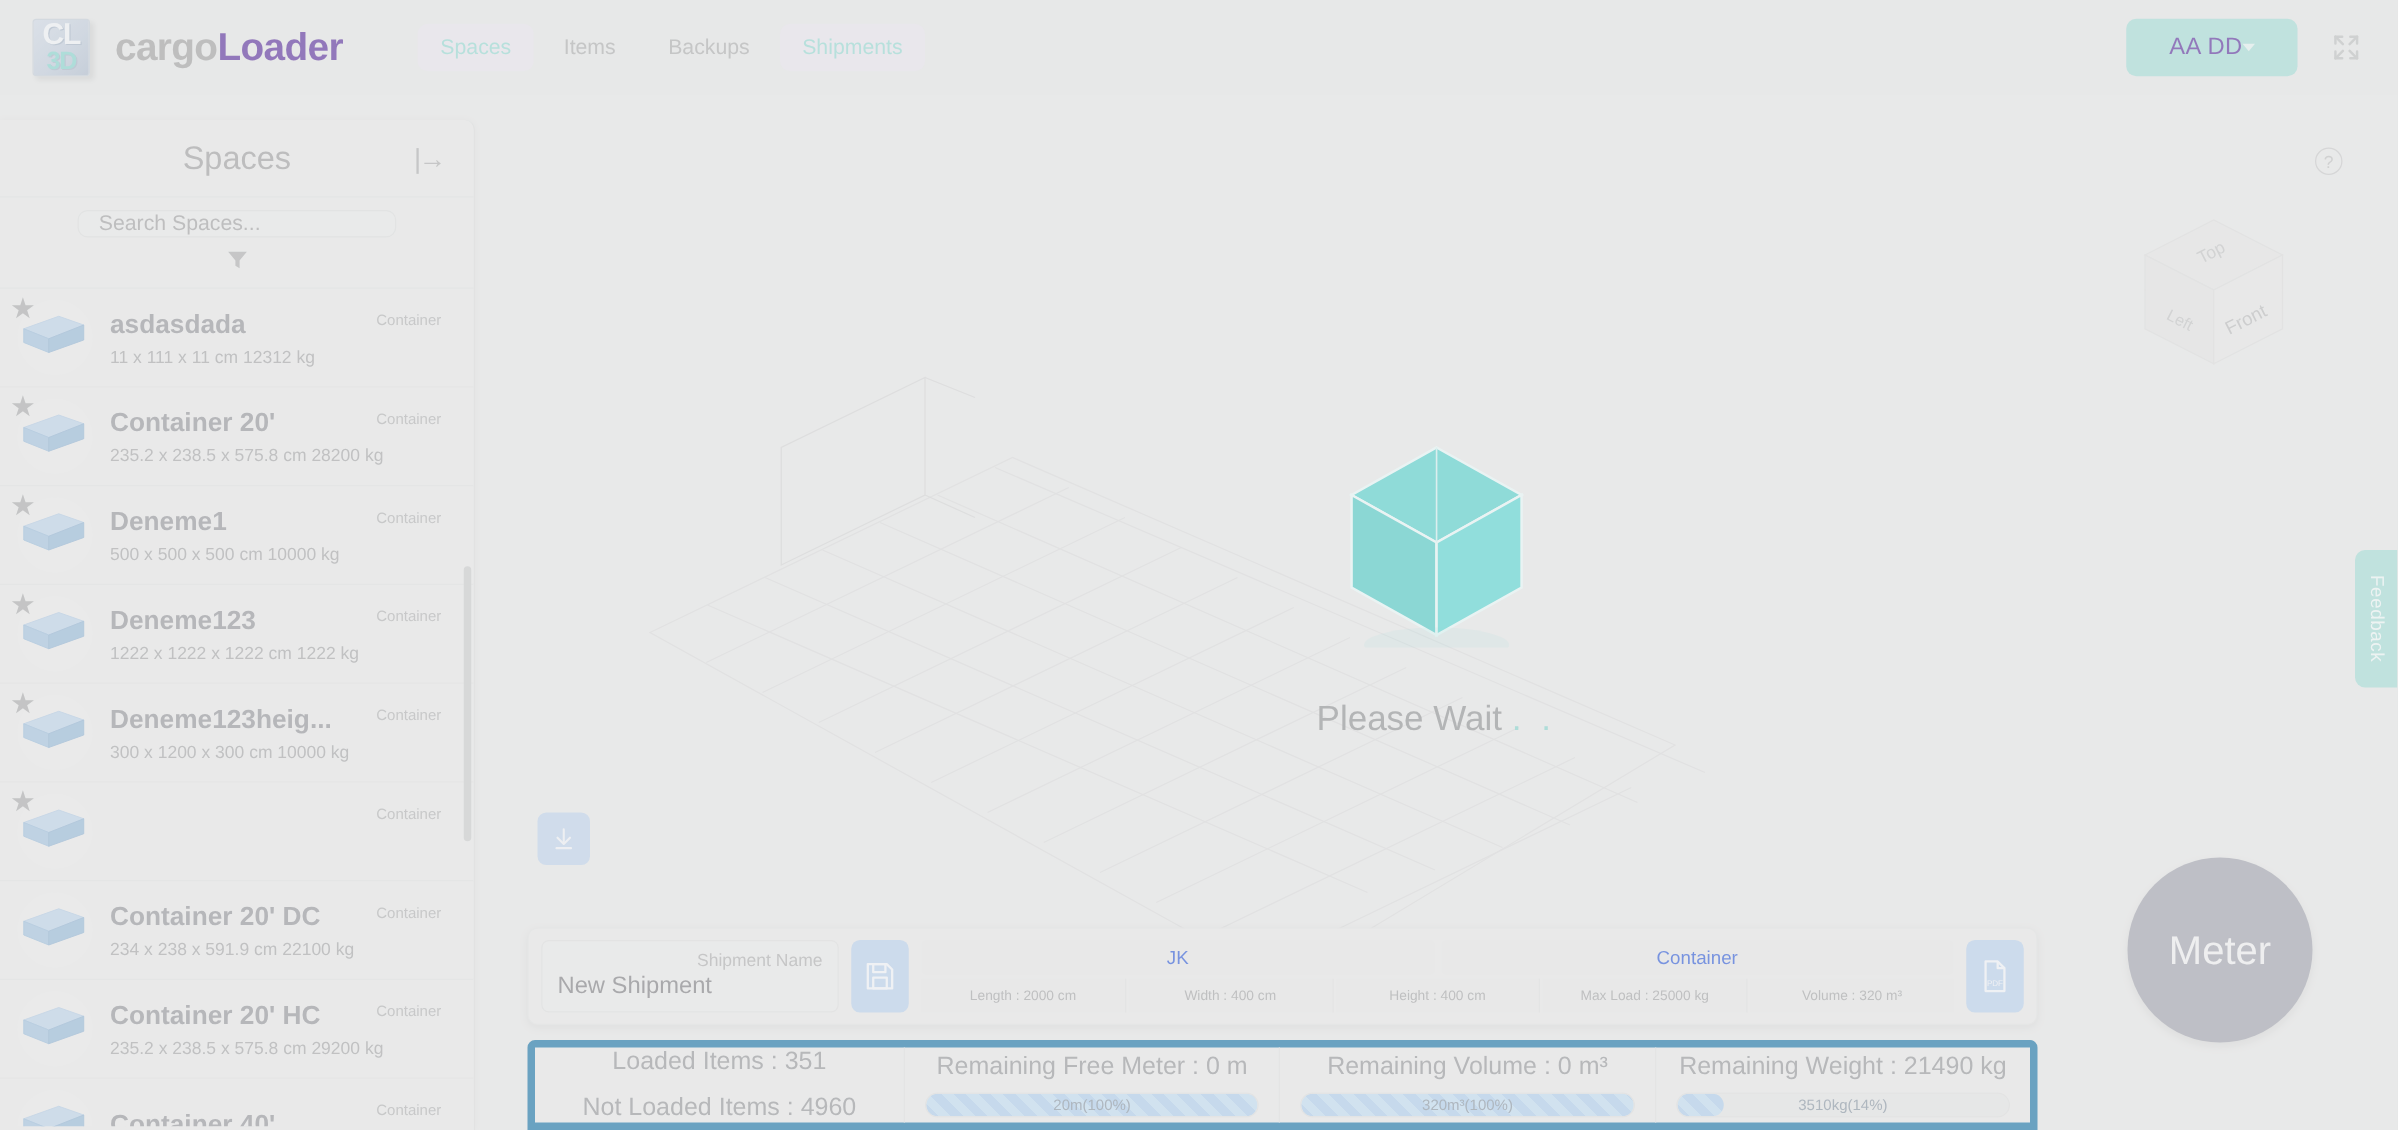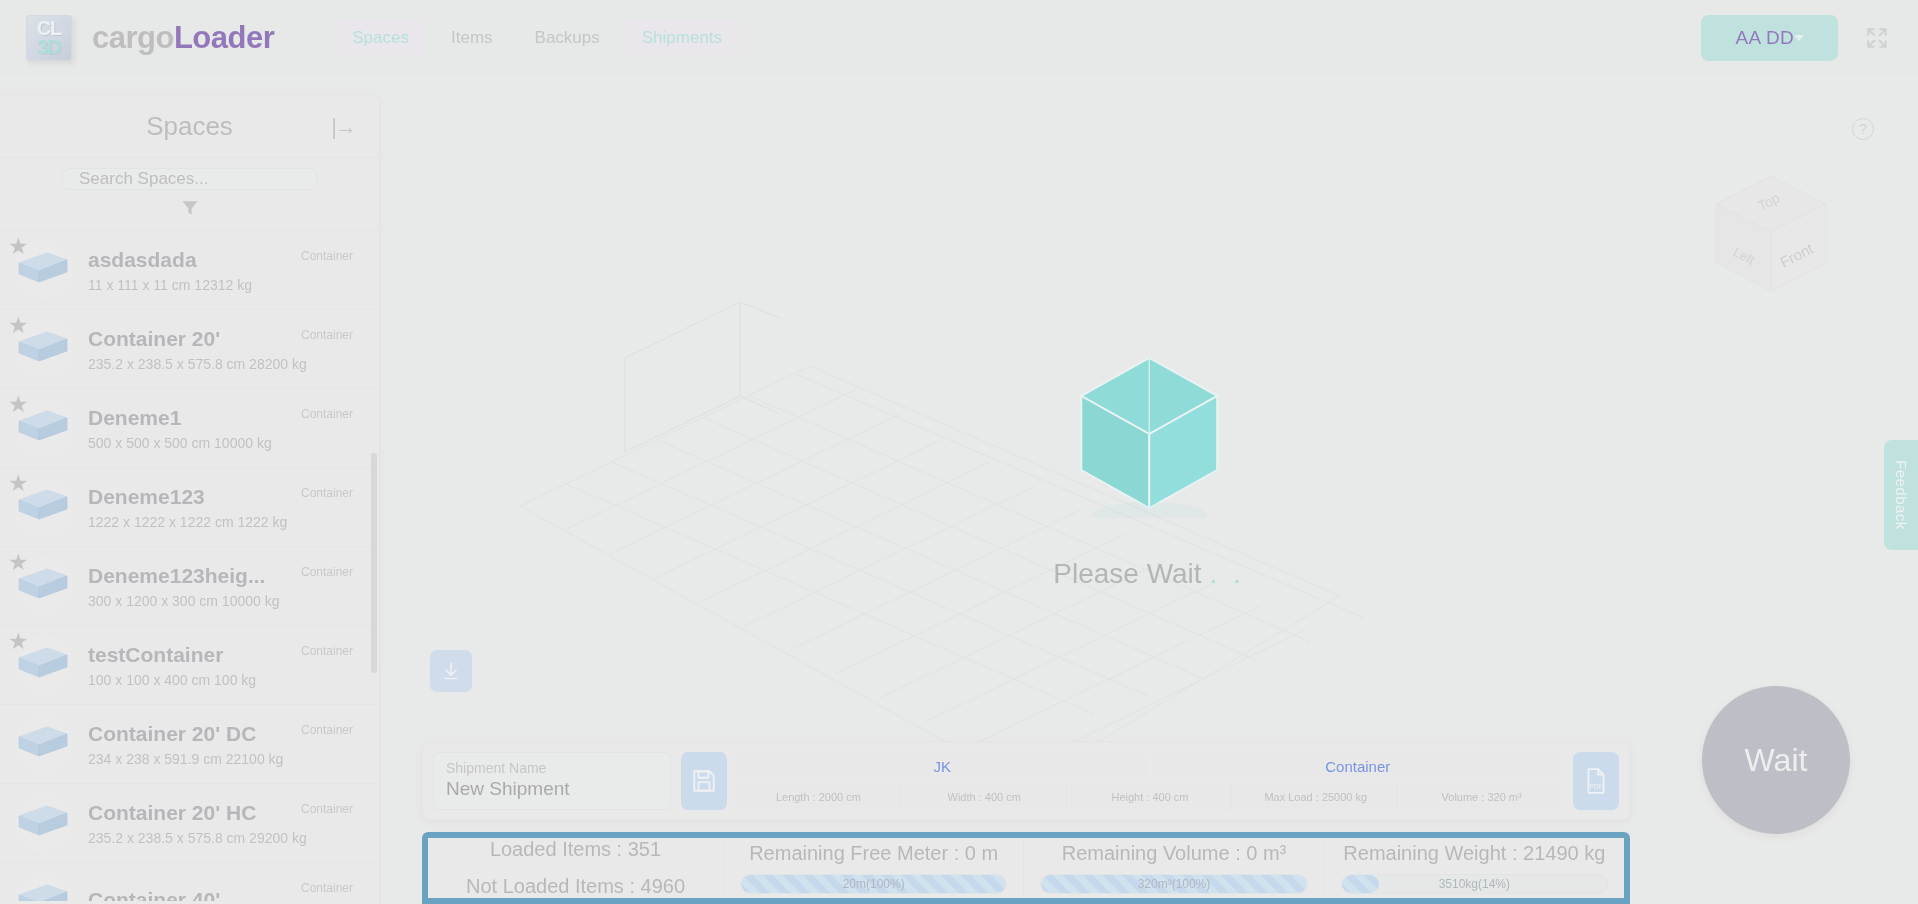--- a/index.html
+++ b/index.html
@@ -18,21 +18,21 @@
     background: #e5e7e7; display: flex; align-items: center; padding: 0 22px;
   }
   .logo-box {
     width: 46px; height: 46px; margin-left: 4px; position: relative;
     background: linear-gradient(135deg,#cfd9e6 0%,#bcc9da 60%,#aab9cc 100%);
     border: 1px solid #c2ccd8; border-radius: 3px;
     box-shadow: 3px 3px 4px rgba(0,0,0,.10);
     display: flex; flex-direction: column; align-items: center; justify-content: center;
     line-height: .95;
   }
-  .logo-box .l1 { font-size: 20px; font-weight: bold; color: #f2f6fa; letter-spacing: -1px;
+  .logo-box .l1 { font-size: 24px; font-weight: bold; color: #f2f6fa; letter-spacing: -1px;
                   text-shadow: 1px 1px 0 #9fb0c4; }
   .logo-box .l2 { font-size: 20px; font-weight: bold; color: #7fd4cd; letter-spacing: -1px;
                   text-shadow: 1px 1px 0 #9fb0c4; }
   .brand { margin-left: 20px; font-size: 31px; font-weight: bold; letter-spacing: -.5px; }
   .brand .b1 { color: #9c9c9c; }
   .brand .b2 { color: #4c1d95; }
   .nav-links { display: flex; align-items: center; margin-left: 60px; gap: 6px; }
   .nav-link {
     font-size: 17px; color: #a8a9aa; padding: 9px 18px; border-radius: 8px;
     cursor: pointer; white-space: nowrap;
@@ -137,21 +137,21 @@
   .ship-bar {
     position: absolute; left: 422px; bottom: 84px; width: 1208px; height: 78px;
     background: #e9eaea; border: 1px solid #e2e3e3; border-radius: 8px;
     box-shadow: 0 2px 8px rgba(0,0,0,.07);
     display: flex; align-items: center; padding: 8px 10px; gap: 10px;
   }
   .ship-name-box {
     width: 238px; height: 58px; border: 1px solid #dedfdf; border-radius: 6px;
     background: #eaebeb; padding: 7px 12px;
   }
-  .ship-name-label { font-size: 14px; color: #a9aaab; }
+  .ship-name-label { font-size: 14px; color: #a9aaab; text-align: right; }
   .ship-name-val { font-size: 19px; color: #75767a; margin-top: 2px; }
   .save-btn {
     width: 46px; height: 58px; background: #b5cfee; border: none; border-radius: 7px;
     display: flex; align-items: center; justify-content: center; cursor: pointer;
   }
   .specs { flex: 1; display: flex; flex-direction: column; gap: 3px; }
   .specs-top { display: flex; gap: 5px; }
   .spec-head {
     flex: 1; height: 28px; background: #e7e8e8; border-radius: 4px; font-size: 15px;
     color: #1d4ed8; display: flex; align-items: center; justify-content: center;
@@ -342,24 +342,20 @@
         </div>
         <div class="space-row">
           <div class="thumb-wrap">
             <div class="thumb-circle"></div>
             <div class="star">★</div>
             <svg class="cont-svg" width="52" height="34" viewBox="0 0 52 34">
               <polygon points="2,12 30,2 50,9 22,20" fill="#b9d2ea" stroke="#a9c6e2" stroke-width="0.7"></polygon>
               <polygon points="2,12 22,20 22,31 2,23" fill="#9dc0de" stroke="#8fb6d8" stroke-width="0.7"></polygon>
               <polygon points="22,20 50,9 50,21 22,31" fill="#8fb6d8" stroke="#84abcf" stroke-width="0.7"></polygon>
             </svg>
-          </div>
-          <div class="space-info">
-            <div class="space-name">testContainer</div>
-            <div class="space-dims">100 x 100 x 400 cm 100 kg</div>
           </div>
           <div class="space-type">Container</div>
         </div>
         <div class="space-row">
           <div class="thumb-wrap">
             <div class="thumb-circle"></div>
             <svg class="cont-svg" width="52" height="34" viewBox="0 0 52 34">
               <polygon points="2,12 30,2 50,9 22,20" fill="#b9d2ea" stroke="#a9c6e2" stroke-width="0.7"></polygon>
               <polygon points="2,12 22,20 22,31 2,23" fill="#9dc0de" stroke="#8fb6d8" stroke-width="0.7"></polygon>
               <polygon points="22,20 50,9 50,21 22,31" fill="#8fb6d8" stroke="#84abcf" stroke-width="0.7"></polygon>
@@ -467,21 +463,21 @@
     </div>
 
     <div class="down-btn">
       <svg width="20" height="22" viewBox="0 0 24 24" fill="none" stroke="#f4f8fd" stroke-width="2" stroke-linecap="round" stroke-linejoin="round">
         <line x1="12" y1="3" x2="12" y2="16"></line>
         <polyline points="6,11 12,17 18,11"></polyline>
         <line x1="5" y1="21" x2="19" y2="21"></line>
       </svg>
     </div>
 
-    <button class="load-btn">Wait</button>
+    <button class="load-btn">Meter</button>
 
     <div class="feedback-tab">
       <span>Feedback</span>
     </div>
   </div>
 
   <div class="ship-bar">
     <div class="ship-name-box">
       <div class="ship-name-label">Shipment Name</div>
       <div class="ship-name-val">New Shipment</div>

